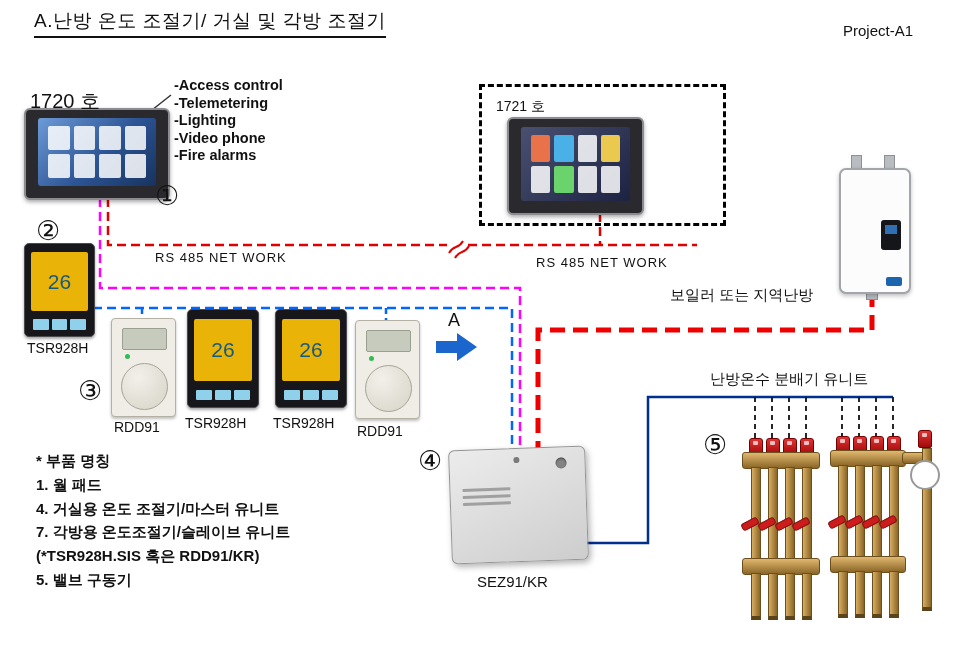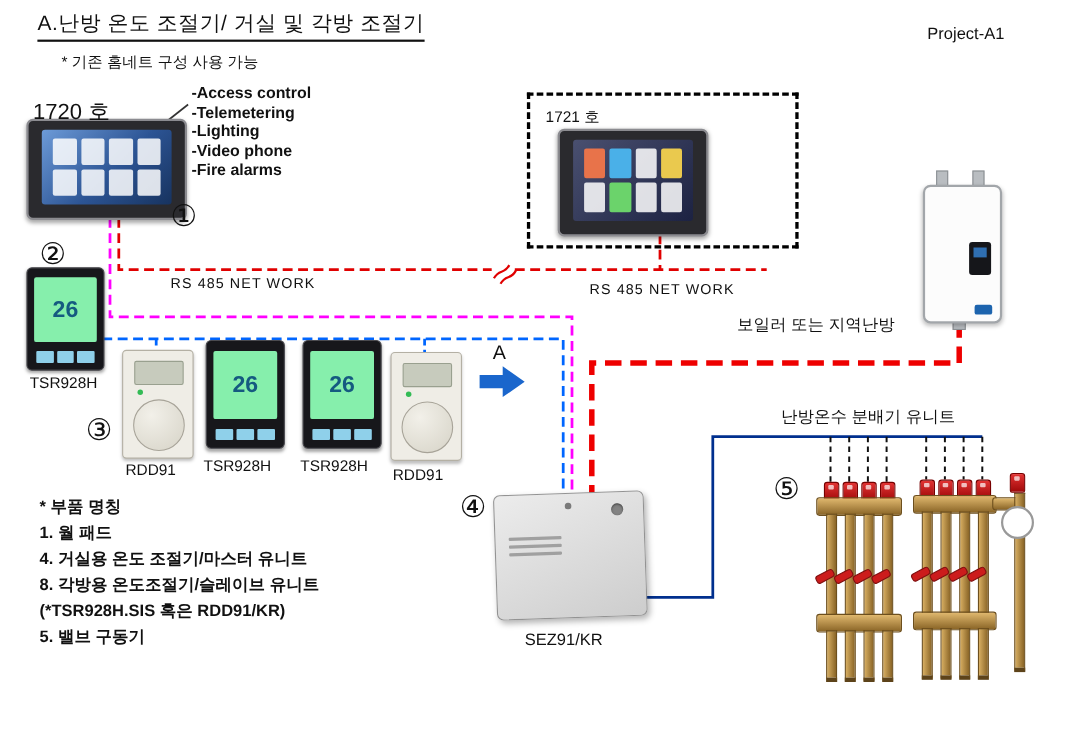--- a/index.html
+++ b/index.html
@@ -18,22 +18,22 @@
           display:grid;grid-template-columns:repeat(4,1fr);grid-template-rows:repeat(2,1fr);gap:4px;padding:8px 10px;}
   .wp-ico{background:rgba(255,255,255,.85);border-radius:2px;}
   .wallpad.alt .wp-scr{background:linear-gradient(135deg,#4a5070,#1c2242);}
   .wallpad.alt .wp-ico:nth-child(1){background:#e8734a;}
   .wallpad.alt .wp-ico:nth-child(2){background:#4ab0e8;}
   .wallpad.alt .wp-ico:nth-child(4){background:#eac94e;}
   .wallpad.alt .wp-ico:nth-child(6){background:#6bd36b;}
 
   
   .tsr{background:#17171b;border:1px solid #4a4a4f;border-radius:5px;box-shadow:0 2px 3px rgba(0,0,0,.35);}
-  .tsr-lcd{position:absolute;left:8%;top:9%;width:84%;height:64%;background:#86efac;border-radius:2px;
-           display:flex;align-items:center;justify-content:center;color:#155a80;font-weight:bold;}
+  .tsr-lcd{position:absolute;left:8%;top:9%;width:84%;height:64%;background:#eab308;border-radius:2px;
+           display:flex;align-items:center;justify-content:center;color:#155a80;font-weight:normal;}
   .tsr-temp{font-size:21px;}
   .tsr-keys{position:absolute;left:12%;bottom:7%;width:76%;height:11%;display:flex;gap:3px;}
   .tsr-keys i{flex:1;background:#8fd0ea;border-radius:1px;}
 
   
   .rdd{background:#efede6;border:1px solid #b4b0a4;border-radius:4px;box-shadow:0 2px 3px rgba(0,0,0,.25);}
   .rdd-lcd{position:absolute;left:16%;top:9%;width:68%;height:21%;background:#c7cbbd;border:1px solid #99a08f;border-radius:2px;}
   .rdd-led{position:absolute;left:20%;top:36%;width:5px;height:5px;border-radius:50%;background:#33bb55;}
   .rdd-dial{position:absolute;left:9px;top:44px;width:45px;height:45px;border-radius:50%;
             background:radial-gradient(circle at 35% 30%,#f2f0e9,#d6d3c7);border:1px solid #a7a398;}
@@ -94,21 +94,20 @@
     <path d="M585 543 H648 V397 H893" fill="none" stroke-width="2.5" stroke="#002f8e"></path>
     <path d="M755 397 V438 M772 397 V438 M789 397 V438 M806 397 V438 M842 397 V436 M859 397 V436 M876 397 V436 M893 397 V436" fill="none" stroke-width="1.8" stroke-dasharray="5 4" stroke="#111111"></path>
 
     <polygon points="436,341 457,341 457,333 477,347 457,361 457,353 436,353" fill="#1a66cc"></polygon>
   </svg>
 
   <div class="dashedbox" style="left:479px;top:84px;width:241px;height:136px"></div>
 
   <div class="lbl title" style="left:34px;top:8px">A.난방 온도 조절기/ 거실 및 각방 조절기</div>
   <div class="lbl" style="left:843px;top:22px;font-size:15px">Project-A1</div>
-  <div class="lbl" style="left:56px;top:48px;font-size:14px">* 기존 홈네트 구성 사용 가능</div>
 
   <div class="lbl" style="left:30px;top:88px;font-size:20px">1720 호</div>
   <div class="lbl" style="left:496px;top:98px;font-size:14px">1721 호</div>
 
   <div class="features">
     <div>-Access control</div>
     <div>-Telemetering</div>
     <div>-Lighting</div>
     <div>-Video phone</div>
     <div>-Fire alarms</div>
@@ -131,21 +130,21 @@
   <div class="lbl" style="left:114px;top:419px;font-size:14px">RDD91</div>
   <div class="lbl" style="left:185px;top:415px;font-size:14px">TSR928H</div>
   <div class="lbl" style="left:273px;top:415px;font-size:14px">TSR928H</div>
   <div class="lbl" style="left:357px;top:423px;font-size:14px">RDD91</div>
   <div class="lbl" style="left:477px;top:573px;font-size:15px">SEZ91/KR</div>
 
   <div class="legend">
     <div>* 부품 명칭</div>
     <div>1. 월 패드</div>
     <div>4. 거실용 온도 조절기/마스터 유니트</div>
-    <div>8. 각방용 온도조절기/슬레이브 유니트</div>
+    <div>7. 각방용 온도조절기/슬레이브 유니트</div>
     <div>(*TSR928H.SIS 혹은 RDD91/KR)</div>
     <div>5. 밸브 구동기</div>
   </div>
 
   <div class="device wallpad" style="left:24px;top:108px;width:142px;height:88px">
     <div class="wp-scr">
       <span class="wp-ico"></span>
         <span class="wp-ico"></span>
         <span class="wp-ico"></span>
         <span class="wp-ico"></span>

